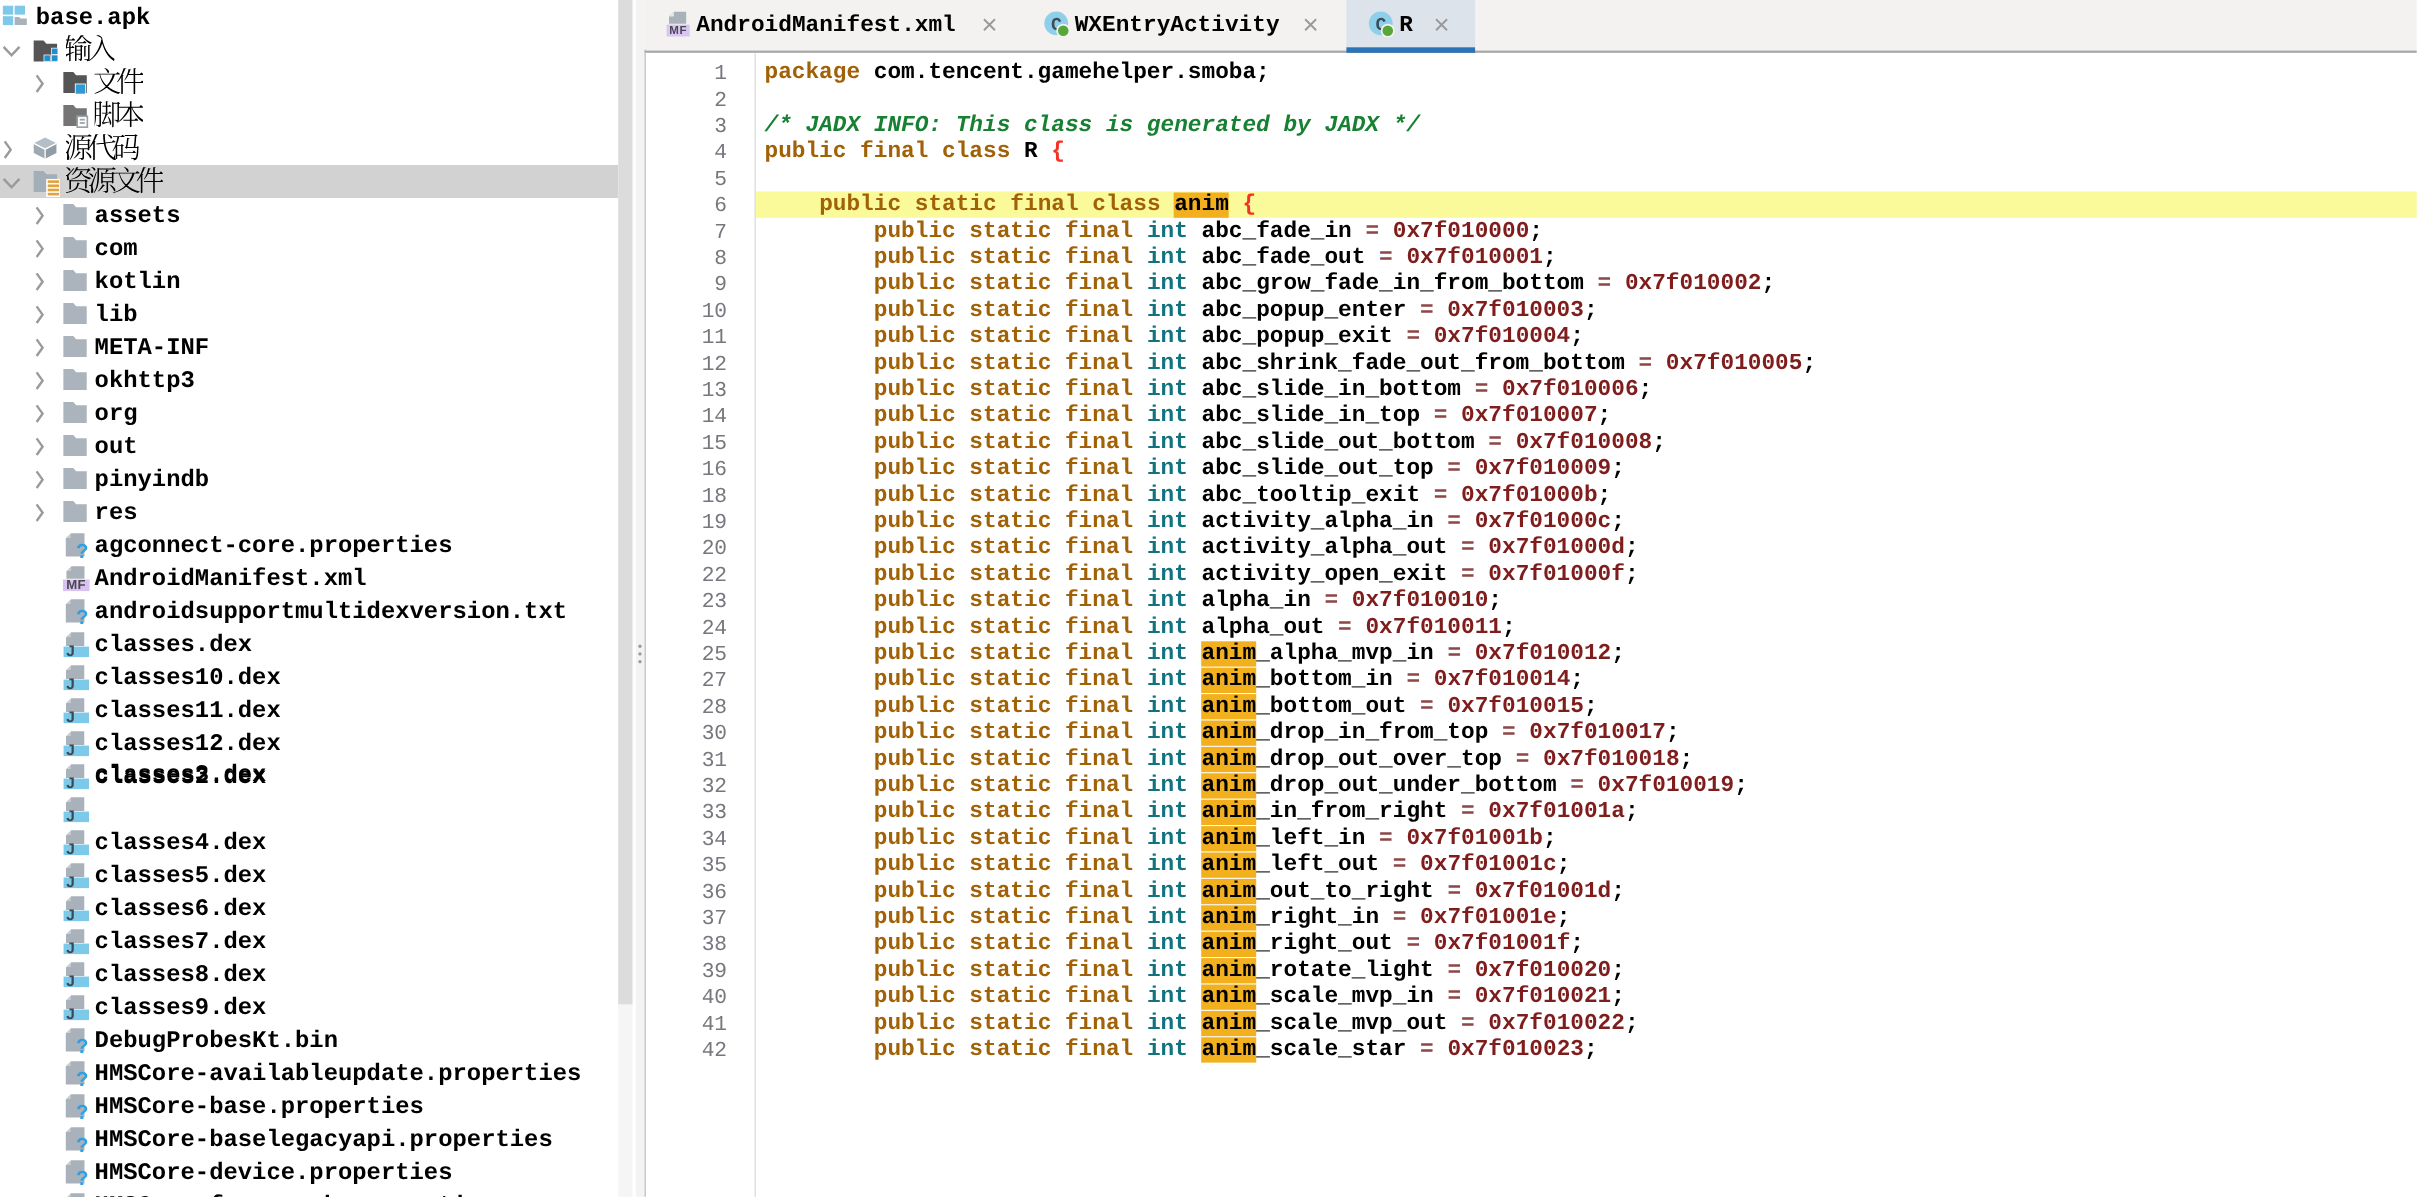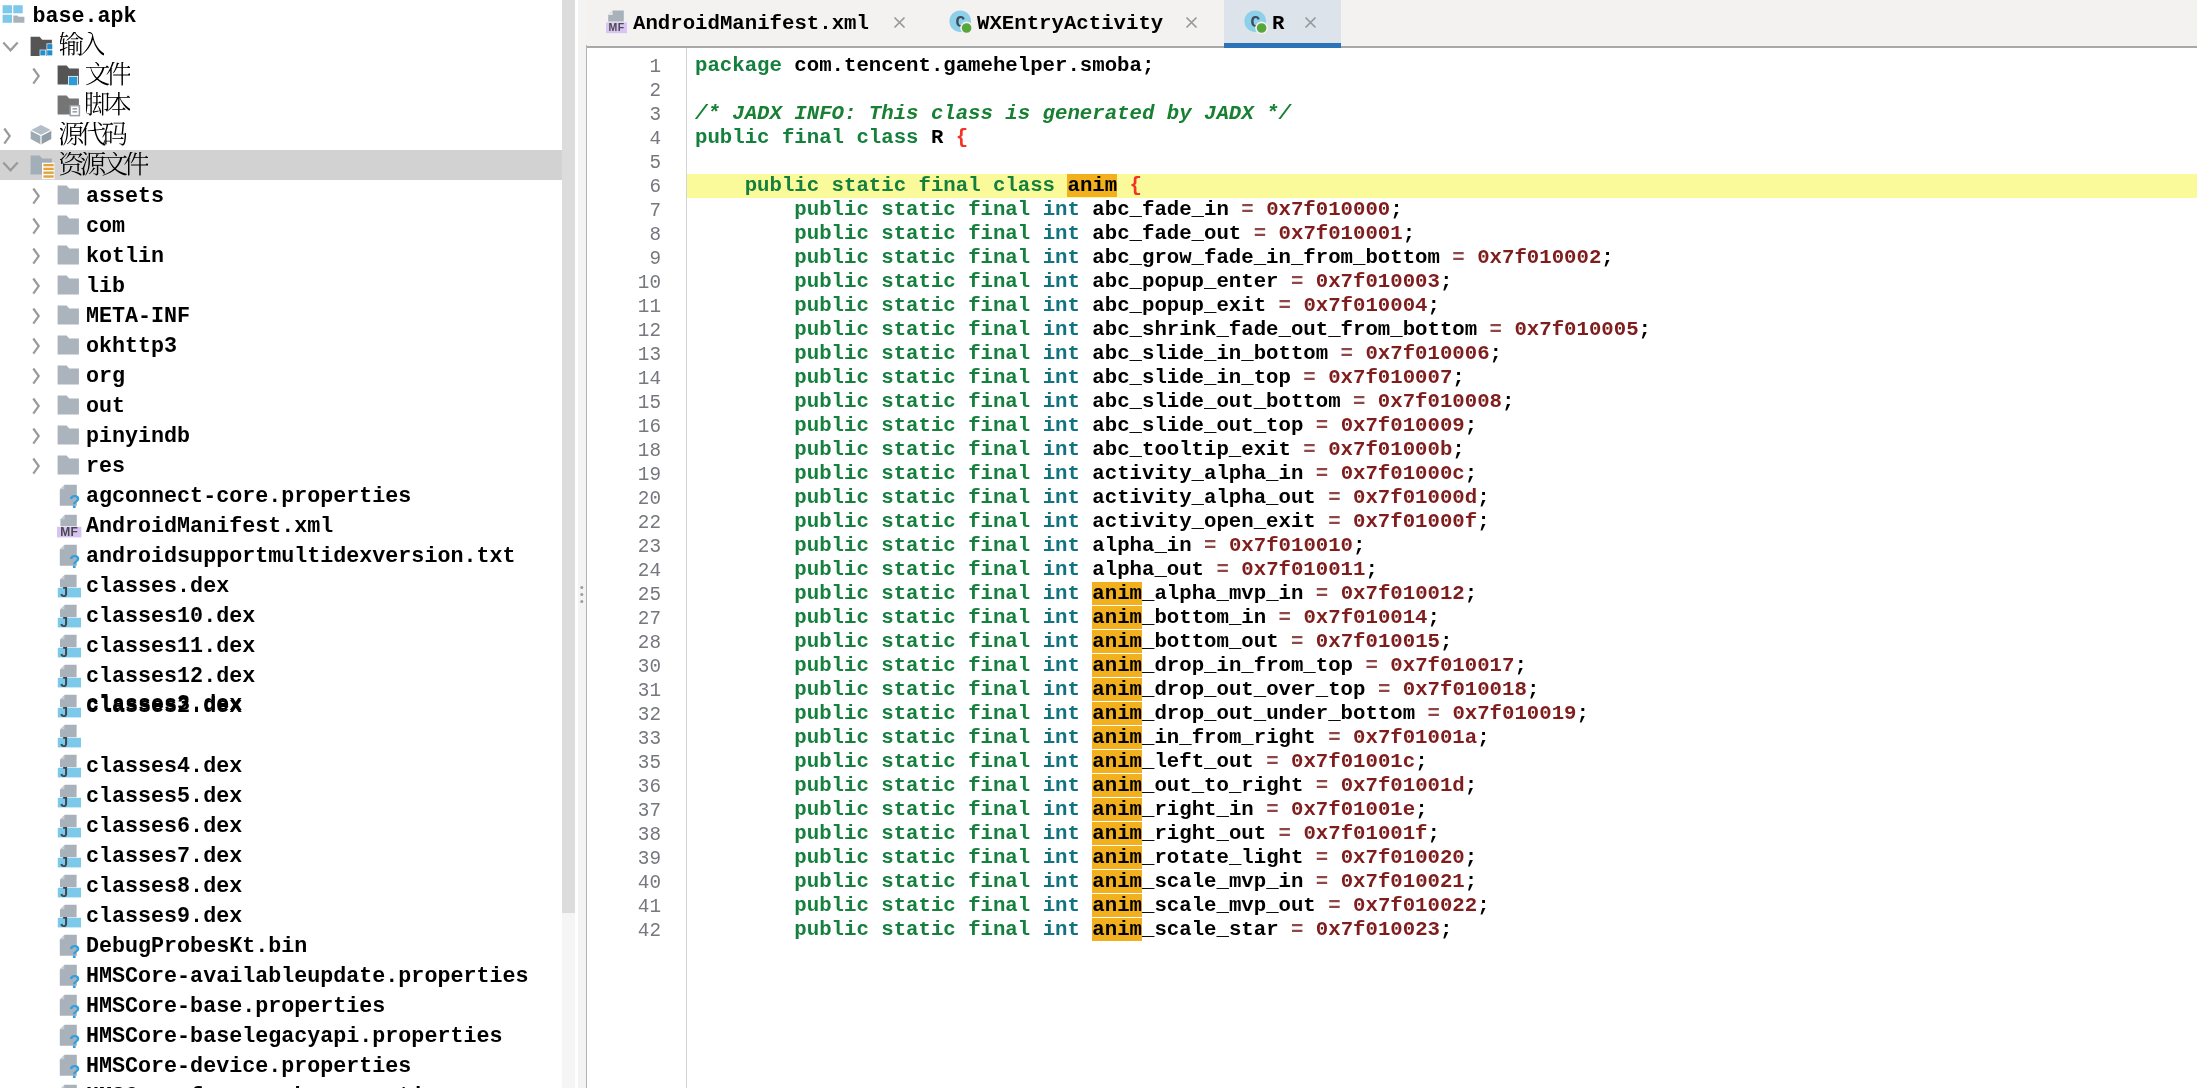--- a/index.html
+++ b/index.html
@@ -13,21 +13,21 @@
   background:#f3f2f1; border-bottom:2.2px solid #a8a8a8; }
 .tablabel { position:absolute; top:2px; height:43.4px; line-height:43.4px;
   font-size:20.7px; font-weight:bold; color:#000; white-space:pre; }
 #lineband { position:absolute; left:686.5px; top:173.5px; width:1510.5px; height:24px; background:#fafa9b; }
 #gutsep { position:absolute; left:685.5px; top:48px; width:1px; height:1040px; background:#d4d4d4; }
 #code { position:absolute; left:586.5px; top:53.5px; font-size:20.7px;
   font-weight:bold; color:#000; }
 .cl { height:24px; line-height:24px; white-space:pre; }
 .g { display:inline-block; width:74.5px; margin-right:34px;
   text-align:right; font-size:19.3px; font-weight:normal; color:#76787e; position:relative; top:1.4px; }
-.k { color:#15803d; } .t { color:#11737f; } .c { color:#188032; font-style:italic; }
+.k { color:#a16207; } .t { color:#11737f; } .c { color:#188032; font-style:italic; }
 .n { color:#7f1d1d; } .o { color:#8e4646; } .b { color:#f53226; }
 .hl { background:#f2b01e; }
 </style></head><body>
 <div id="tree">
     <div style="position:absolute;left:0px;top:0px">
       <svg width="25" height="24" viewBox="0 0 25 24" style="display:block;">
         <rect x="2.6" y="5.2" width="9.4" height="8.1" fill="#7ec8ea"></rect>
         <rect x="13.3" y="5.2" width="9.4" height="8.1" fill="#7ec8ea"></rect>
         <rect x="2.6" y="14.7" width="9.4" height="8.1" fill="#7ec8ea"></rect>
         <path d="M13.3 15.4 L17.4 15.4 L18.6 16.8 L24.4 16.8 L24.4 22.8 L13.3 22.8 Z" fill="#a9b2ba"></path>
@@ -501,20 +501,21 @@
 <div class="cl"><span class="g">22</span>        <span class="k">public static final</span> <span class="t">int</span> activity_open_exit <span class="o">=</span> <span class="n">0x7f01000f</span>;</div>
 <div class="cl"><span class="g">23</span>        <span class="k">public static final</span> <span class="t">int</span> alpha_in <span class="o">=</span> <span class="n">0x7f010010</span>;</div>
 <div class="cl"><span class="g">24</span>        <span class="k">public static final</span> <span class="t">int</span> alpha_out <span class="o">=</span> <span class="n">0x7f010011</span>;</div>
 <div class="cl"><span class="g">25</span>        <span class="k">public static final</span> <span class="t">int</span> <span class="hl">anim</span>_alpha_mvp_in <span class="o">=</span> <span class="n">0x7f010012</span>;</div>
 <div class="cl"><span class="g">27</span>        <span class="k">public static final</span> <span class="t">int</span> <span class="hl">anim</span>_bottom_in <span class="o">=</span> <span class="n">0x7f010014</span>;</div>
 <div class="cl"><span class="g">28</span>        <span class="k">public static final</span> <span class="t">int</span> <span class="hl">anim</span>_bottom_out <span class="o">=</span> <span class="n">0x7f010015</span>;</div>
 <div class="cl"><span class="g">30</span>        <span class="k">public static final</span> <span class="t">int</span> <span class="hl">anim</span>_drop_in_from_top <span class="o">=</span> <span class="n">0x7f010017</span>;</div>
 <div class="cl"><span class="g">31</span>        <span class="k">public static final</span> <span class="t">int</span> <span class="hl">anim</span>_drop_out_over_top <span class="o">=</span> <span class="n">0x7f010018</span>;</div>
 <div class="cl"><span class="g">32</span>        <span class="k">public static final</span> <span class="t">int</span> <span class="hl">anim</span>_drop_out_under_bottom <span class="o">=</span> <span class="n">0x7f010019</span>;</div>
 <div class="cl"><span class="g">33</span>        <span class="k">public static final</span> <span class="t">int</span> <span class="hl">anim</span>_in_from_right <span class="o">=</span> <span class="n">0x7f01001a</span>;</div>
+<div class="cl"><span class="g">34</span>        <span class="k">public static final</span> <span class="t">int</span> <span class="hl">anim</span>_left_in <span class="o">=</span> <span class="n">0x7f01001b</span>;</div>
 <div class="cl"><span class="g">35</span>        <span class="k">public static final</span> <span class="t">int</span> <span class="hl">anim</span>_left_out <span class="o">=</span> <span class="n">0x7f01001c</span>;</div>
 <div class="cl"><span class="g">36</span>        <span class="k">public static final</span> <span class="t">int</span> <span class="hl">anim</span>_out_to_right <span class="o">=</span> <span class="n">0x7f01001d</span>;</div>
 <div class="cl"><span class="g">37</span>        <span class="k">public static final</span> <span class="t">int</span> <span class="hl">anim</span>_right_in <span class="o">=</span> <span class="n">0x7f01001e</span>;</div>
 <div class="cl"><span class="g">38</span>        <span class="k">public static final</span> <span class="t">int</span> <span class="hl">anim</span>_right_out <span class="o">=</span> <span class="n">0x7f01001f</span>;</div>
 <div class="cl"><span class="g">39</span>        <span class="k">public static final</span> <span class="t">int</span> <span class="hl">anim</span>_rotate_light <span class="o">=</span> <span class="n">0x7f010020</span>;</div>
 <div class="cl"><span class="g">40</span>        <span class="k">public static final</span> <span class="t">int</span> <span class="hl">anim</span>_scale_mvp_in <span class="o">=</span> <span class="n">0x7f010021</span>;</div>
 <div class="cl"><span class="g">41</span>        <span class="k">public static final</span> <span class="t">int</span> <span class="hl">anim</span>_scale_mvp_out <span class="o">=</span> <span class="n">0x7f010022</span>;</div>
 <div class="cl"><span class="g">42</span>        <span class="k">public static final</span> <span class="t">int</span> <span class="hl">anim</span>_scale_star <span class="o">=</span> <span class="n">0x7f010023</span>;</div>
   </div>
 </body></html>

